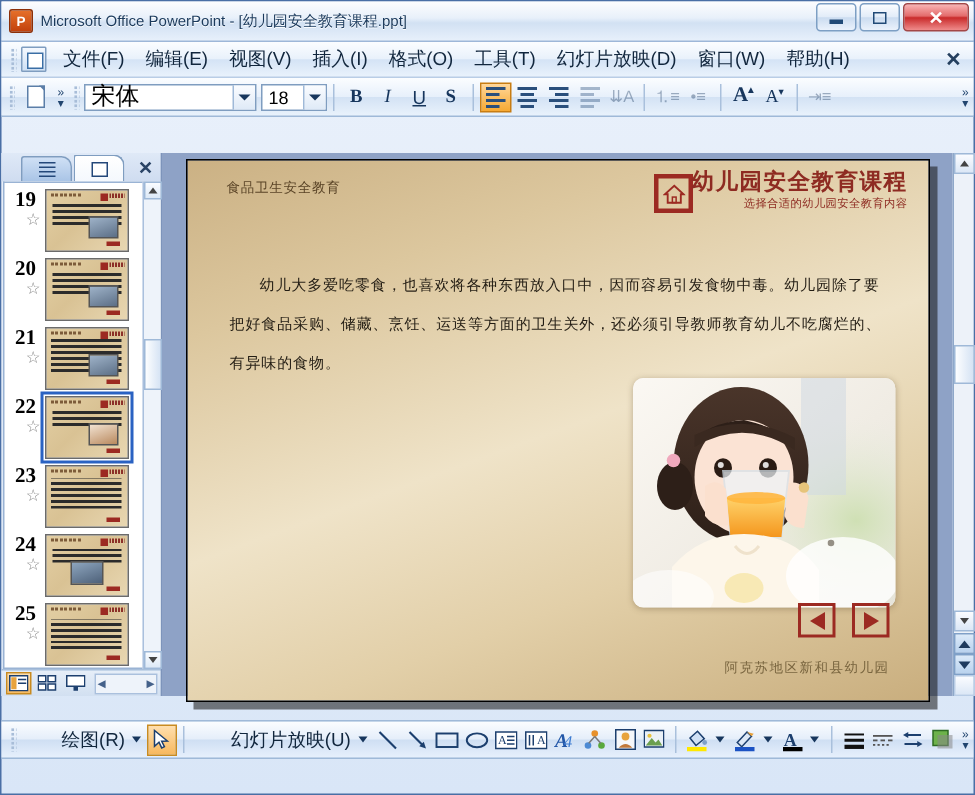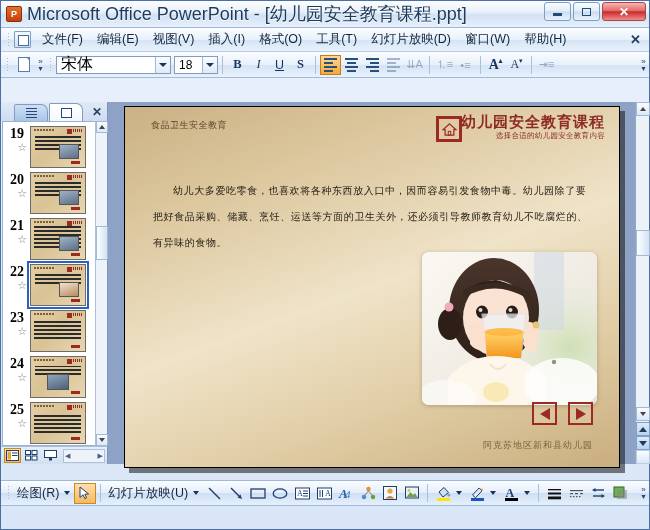--- a/index.html
+++ b/index.html
@@ -21,21 +21,21 @@
     border-bottom:1px solid #9db7d8;
     display:flex; align-items:center; padding-left:5px;
   }
   .app-icon{
     width:16px;height:16px;flex:none;margin-right:5px;
     background: linear-gradient(180deg,#e6702a,#c2410c);
     border:1px solid #8c2f08; border-radius:2px;
     color:#fff;font-size:9px;font-weight:bold;
     display:flex;align-items:center;justify-content:center;
   }
-  .title-text{ font-size:18px; color:#1b3a5c; white-space:nowrap;
+  .title-text{ font-size:10px; color:#1b3a5c; white-space:nowrap;
                text-shadow:0 1px 0 #fff; }
   .win-btns{ position:absolute; right:3px; top:1px; display:flex; gap:2px; }
   .wbtn{ width:27px;height:19px;border:1px solid #7d9fc4;border-radius:3px;
          background:linear-gradient(180deg,#fbfdff 0%,#e2ecf8 48%,#cbdcf0 52%,#eaf2fc 100%);
          display:flex;align-items:center;justify-content:center;
          font-size:10px;color:#204a77; }
   .wbtn.close{ width:44px; border-color:#a34747;
       background:linear-gradient(180deg,#f9b4b4 0%,#e36b6b 45%,#c92b2b 52%,#ef8b8b 100%);
       color:#fff;font-weight:bold;font-size:12px; }
   .wbtn .bar{ width:9px;height:3px;background:#204a77;margin-top:6px; }
@@ -201,21 +201,21 @@
   .ar-up{width:0;height:0;border-left:4px solid transparent;border-right:4px solid transparent;border-bottom:5px solid #1f3b5e;}
   .ar-dn{width:0;height:0;border-left:4px solid transparent;border-right:4px solid transparent;border-top:5px solid #1f3b5e;}
   .ar-sm-up{width:0;height:0;border-left:3px solid transparent;border-right:3px solid transparent;border-bottom:4px solid #444;}
   .ar-sm-dn{width:0;height:0;border-left:3px solid transparent;border-right:3px solid transparent;border-top:4px solid #444;}
 
   
   .drawbar{ position:absolute;left:0;right:0;bottom:23px;height:26px;
     background:linear-gradient(180deg,#fbfdff 0%,#e5eefa 48%,#cfdff3 52%,#e7f0fc 100%);
     border-top:1px solid #9fb9d8;border-bottom:1px solid #9fb9d8;
     display:flex;align-items:center;padding-left:3px; }
-  .dtxt{ font-size:12.5px;color:#11263d;padding:0 3px;white-space:nowrap; }
+  .dtxt{ font-size:12.5px;color:#11263d;padding:0 3px;white-space:nowrap;margin-left:24px; }
   .dcaret{ width:0;height:0;border-left:3.5px solid transparent;border-right:3.5px solid transparent;
     border-top:4px solid #17365d;margin:0 4px 0 2px; }
   .dbtn{ width:22px;height:21px;display:flex;align-items:center;justify-content:center;
     border:1px solid transparent;position:relative;}
   .dbtn.on{ background:linear-gradient(180deg,#ffdfae,#f7b85e);border:1px solid #c98b20;}
 
   
   .statusbar{ position:absolute;left:0;right:0;bottom:0;height:23px;
     background:linear-gradient(180deg,#eef4fc,#dfe9f6);
     display:flex;align-items:center;padding:0 3px;gap:3px;

